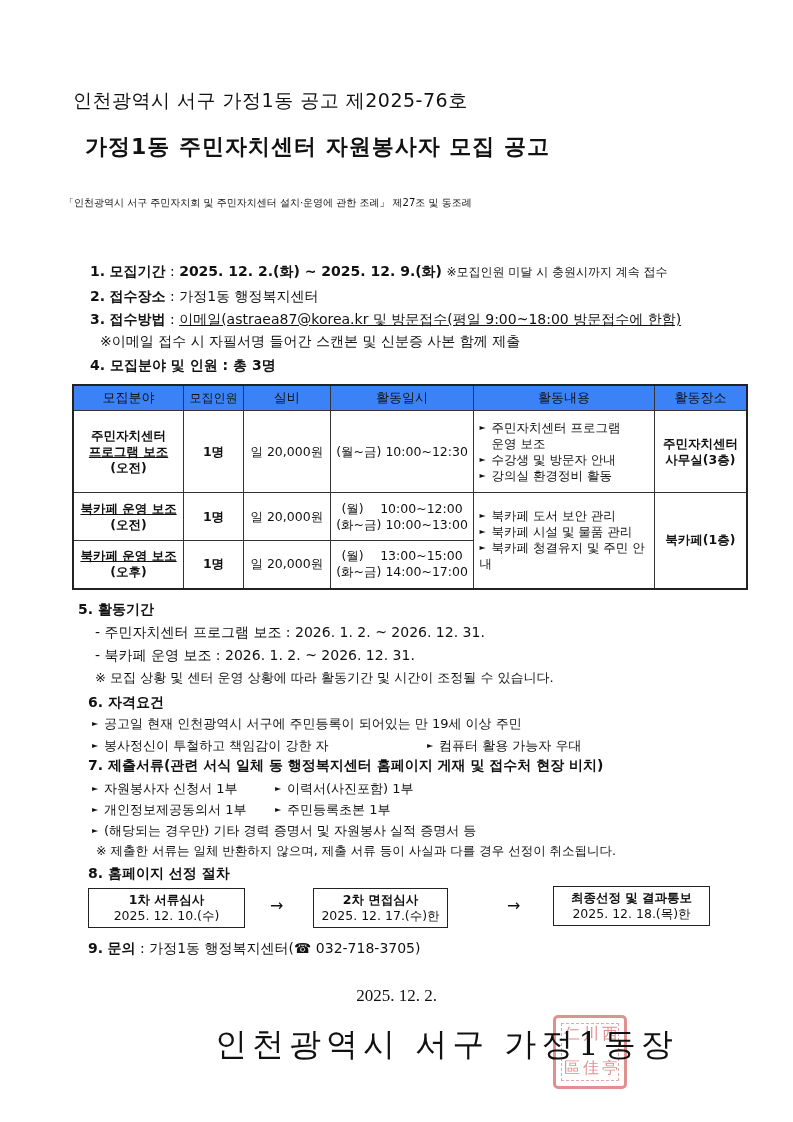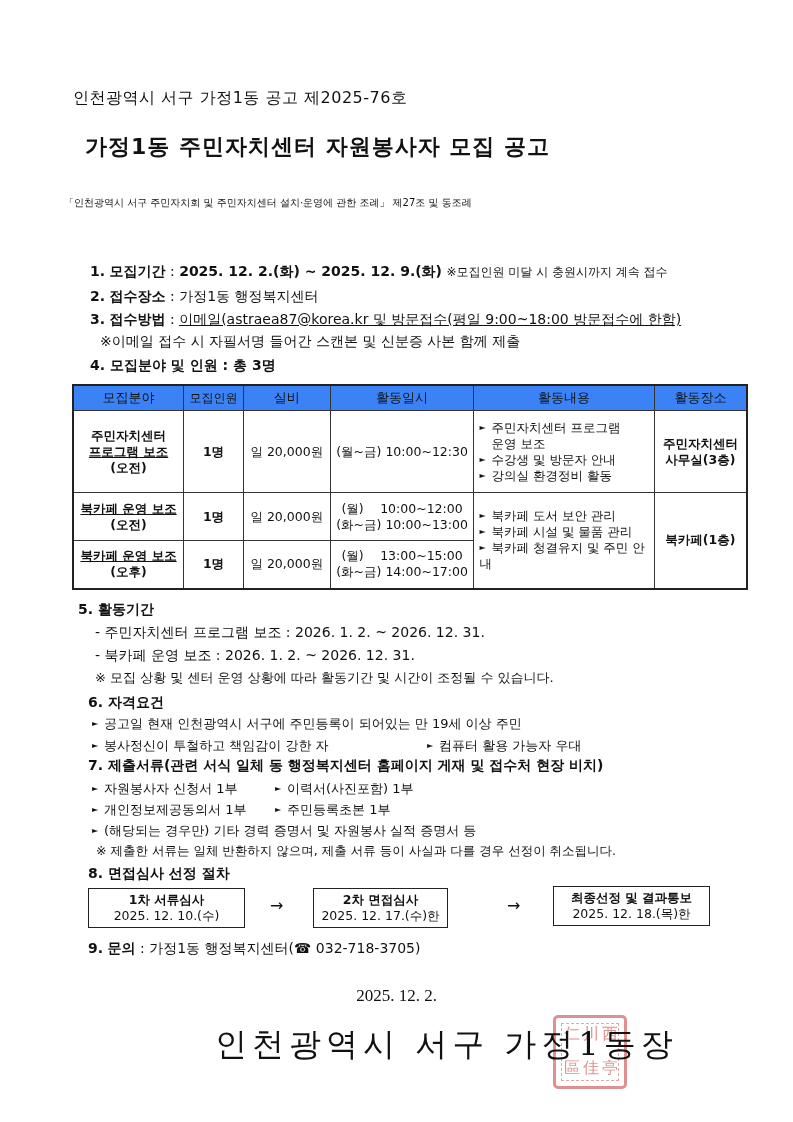--- a/index.html
+++ b/index.html
@@ -1,19 +1,19 @@
 <!DOCTYPE html>
 <html><head>
 <meta charset="utf-8">
 <style>
   html, body { margin: 0; padding: 0; background: #ffffff; }
   body { width: 793px; height: 1122px; position: relative; overflow: hidden;
          font-family: "DejaVu Sans", "Liberation Sans", sans-serif; color: #111; }
   .abs { position: absolute; white-space: nowrap; }
-  .doc-no { left: 73px; top: 88px; font-size: 16px; letter-spacing: 0.5px; font-family: "DejaVu Sans", sans-serif; }
+  .doc-no { left: 73px; top: 88px; font-size: 19px; letter-spacing: 0.5px; font-family: "DejaVu Sans", sans-serif; }
   .title { left: 0; width: 635px; top: 132px; text-align: center; font-size: 22px; font-weight: bold; letter-spacing: 1px; }
   .intro { left: 64px; top: 190px; font-size: 10px; line-height: 25px; }
   .sec { font-size: 14px; }
   .b { font-weight: bold; }
   .u { text-decoration: underline; }
   table.recruit { position: absolute; left: 72px; top: 384px; width: 676px; border-collapse: collapse;
                   font-size: 12.5px; border: 2px solid #222; }
   table.recruit th { background: #3b82f6; font-weight: normal; height: 24px; border: 1px solid #333; font-size: 13px; padding: 0; }
   table.recruit td { border: 1px solid #333; text-align: center; vertical-align: middle; padding: 0 2px; line-height: 16px; }
   table.recruit td.bold { font-weight: bold; }
@@ -172,21 +172,21 @@
 <div class="abs" style="left:275px; top:801px; font-size:13px;">
   <span class="tri">►</span><span>주민등록초본 1부</span>
 </div>
 <div class="abs" style="left:92px; top:822px; font-size:13px;">
   <span class="tri">►</span><span>(해당되는 경우만) 기타 경력 증명서 및 자원봉사 실적 증명서 등</span>
 </div>
 <div class="abs" style="left:96px; top:843px; font-size:12.5px;">※ 제출한 서류는 일체 반환하지 않으며, 제출 서류 등이 사실과 다를 경우 선정이 취소됩니다.</div>
 
 <div class="abs sec b" style="left:88px; top:865px;">
   <span>8.</span>
-  <span>면접심사 선정 절차</span>
+  <span>홈페이지 선정 절차</span>
 </div>
 <div class="flow-box" style="left:88px; top:888px; width:157px;">
   <div class="t">1차 서류심사</div>
   <div>2025. 12. 10.(수)</div>
 </div>
 <div class="arrow abs" style="left:270px; top:896px;">→</div>
 <div class="flow-box" style="left:313px; top:888px; width:135px;">
   <div class="t">2차 면접심사</div>
   <div>2025. 12. 17.(수)한</div>
 </div>

